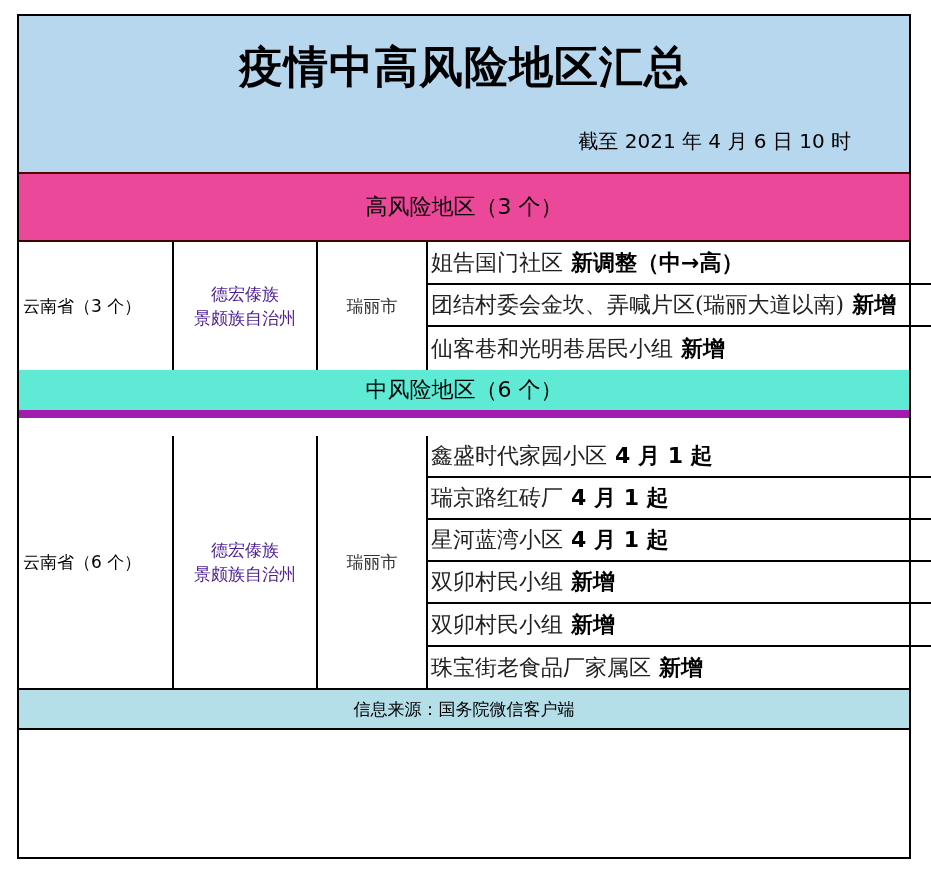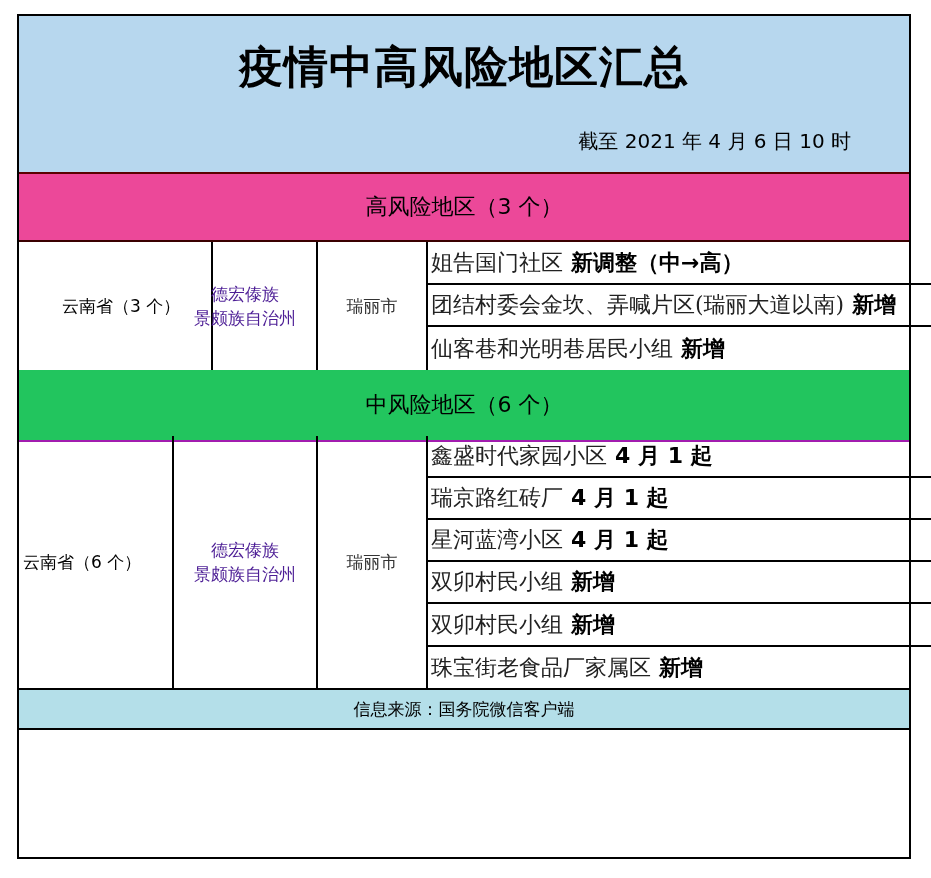--- a/index.html
+++ b/index.html
@@ -11,21 +11,21 @@
   .title-block { left:0; top:0; width:890px; height:158px; background:#b7d7ee;
                  border-bottom:2px solid #5a0000; display:block; }
   .title { position:absolute; left:0; right:0; top:22px; text-align:center;
            font-family:"DejaVu Sans","Liberation Sans",sans-serif; font-weight:bold;
            font-size:44px; letter-spacing:1px; }
   .asof { position:absolute; right:58px; top:112px;
           font-family:"DejaVu Sans","Liberation Sans",sans-serif; font-size:20px; }
   .band { left:0; width:890px; justify-content:center;
           font-family:"DejaVu Sans","Liberation Sans",sans-serif; font-size:22px; }
   .band-high { top:158px; height:68px; background:#ec4899; border-bottom:2px solid #3a0000; }
-  .band-mid { top:354px; height:72px; background:#22c55e; border-bottom:2px solid #a21caf; }
+  .band-mid { top:354px; height:48px; background:#5eead4; border-bottom:8px solid #a21caf; }
   .col-prov { left:0; width:155px; font-family:"DejaVu Sans","Liberation Sans",sans-serif;
               font-size:17px; padding-left:4px; border-right:2px solid #000; }
   .col-pref { left:155px; width:144px; justify-content:center; text-align:center;
               font-size:17px; line-height:24px; border-right:2px solid #000; color:#4c1d95; }
   .col-city { left:299px; width:110px; justify-content:center; font-size:17px;
               border-right:2px solid #000; color:#333; }
   .area { left:409px; width:564px; padding-left:3px; font-size:22px; border-bottom:2px solid #000;
           white-space:nowrap; color:#222; }
   .area .tag { font-family:"DejaVu Sans","Liberation Sans",sans-serif; font-weight:bold; margin-left:8px; color:#000; }
   .source { left:0; top:672px; width:890px; height:42px; background:#b4dfe9;
@@ -38,21 +38,21 @@
 
 <div class="sheet">
 
   <div class="cell title-block">
     <div class="title">疫情中高风险地区汇总</div>
     <div class="asof">截至 2021 年 4 月 6 日 10 时</div>
   </div>
 
   <div class="cell band band-high">高风险地区（3 个）</div>
 
-  <div class="cell col-prov" style="top:226px;height:128px;margin-left:39px;">云南省（3 个）</div>
+  <div class="cell col-prov" style="top:226px;height:128px;">云南省（3 个）</div>
   <div class="cell col-pref" style="top:226px;height:128px;">
     <div>
       <div>德宏傣族</div>
       <div>景颇族自治州</div>
     </div>
   </div>
   <div class="cell col-city" style="top:226px;height:128px;">瑞丽市</div>
 
   <div class="cell area" style="top:226px;height:43px;">
     <span>姐告国门社区</span>

